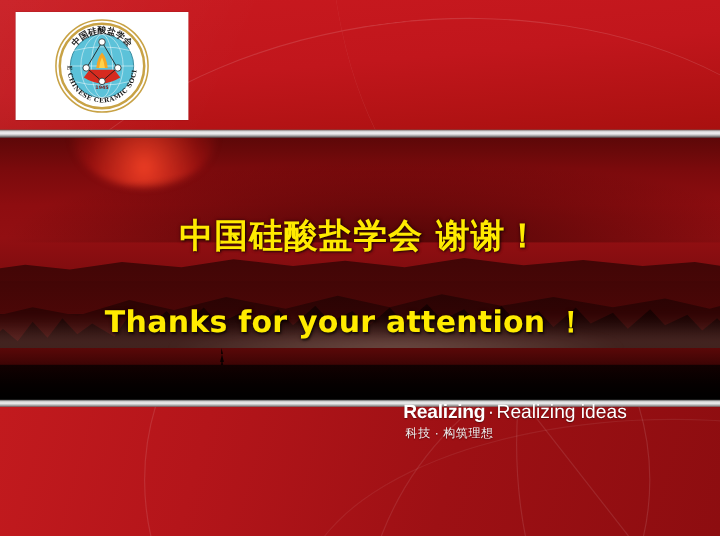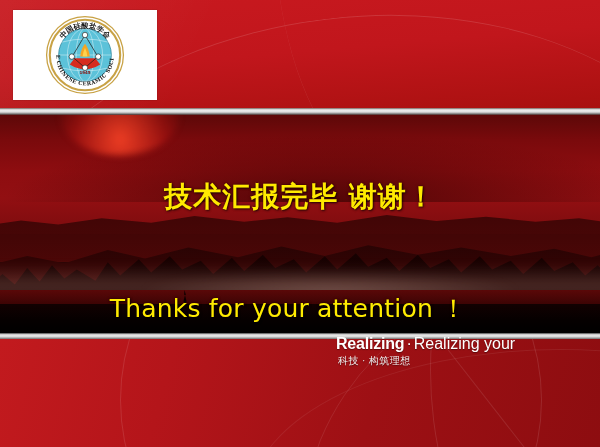--- a/index.html
+++ b/index.html
@@ -172,27 +172,26 @@
     text-shadow: 0 0 3px rgba(0,0,0,0.55), 1px 1px 2px rgba(0,0,0,0.6);
     z-index: 6;
     font-family: "DejaVu Sans", "Liberation Sans", sans-serif;
   }
   .title-en {
     position: absolute;
     left: 0; top: 252px;
     width: 576px;
     text-align: center;
     font-size: 25px;
-    font-weight: normal;
+    font-weight: bold;
     color: #ffeb00;
     letter-spacing: 0.2px;
     text-shadow: 0 0 3px rgba(0,0,0,0.55), 1px 1px 2px rgba(0,0,0,0.6);
     z-index: 6;
     font-family: "DejaVu Sans", "Liberation Sans", sans-serif;
-    margin-top: 40px;
   }
 
   
   .bottom-band {
     position: absolute;
     left: 0; top: 339px;
     width: 600px; height: 108px;
     background: linear-gradient(105deg, #c21a1e 0%, #b4151a 28%, #9d1014 62%, #8d0d10 100%);
     overflow: hidden;
   }
@@ -222,21 +221,21 @@
   .brand-main { font-weight: bold; letter-spacing: -0.2px; }
   .brand-dot { font-weight: normal; padding: 0 2px; }
   .brand-sub { font-weight: normal; }
   .brand-line2 {
     margin-top: 1px;
     margin-left: 2px;
     font-size: 10px;
     color: #f2f2f2;
     letter-spacing: 0.5px;
     white-space: nowrap;
-    font-family: Liberation Serif, serif;
+    font-family: Liberation Sans, sans-serif;
     text-shadow: 0 1px 1px rgba(0,0,0,0.45);
   }
 </style>
 </head>
 <body>
 
 <div id="slide">
 
   <div class="header-band">
     <div class="header-sheen"></div>
@@ -289,34 +288,34 @@
     <div class="ridge-far"></div>
     <div class="ridge-mid"></div>
     <div class="treeline"></div>
     <div class="fog"></div>
     <div class="fog2"></div>
     <div class="lowland"></div>
     <div class="lone-tree"></div>
     <div class="foreground-dark"></div>
   </div>
 
-  <div class="title-cn">技术汇报完毕  谢谢！</div>
+  <div class="title-cn">中国硅酸盐学会  谢谢！</div>
   <div class="title-en">Thanks for your attention ！</div>
 
   <div class="divider-bottom"></div>
 
   <div class="bottom-band">
     <div class="arc a1"></div>
     <div class="arc a2"></div>
     <div class="arc a3"></div>
     <div class="arc a4"></div>
     <div class="streak s1"></div>
     <div class="streak s2"></div>
   </div>
 
   <div class="branding">
     <div class="brand-line1">
-      <span class="brand-main">Realizing</span><span class="brand-dot">·</span><span class="brand-sub">Realizing your</span>
+      <span class="brand-main">Realizing</span><span class="brand-dot">·</span><span class="brand-sub">Realizing ideas</span>
     </div>
     <div class="brand-line2">科技 · 构筑理想</div>
   </div>
 
 </div>
 
 </body></html>

